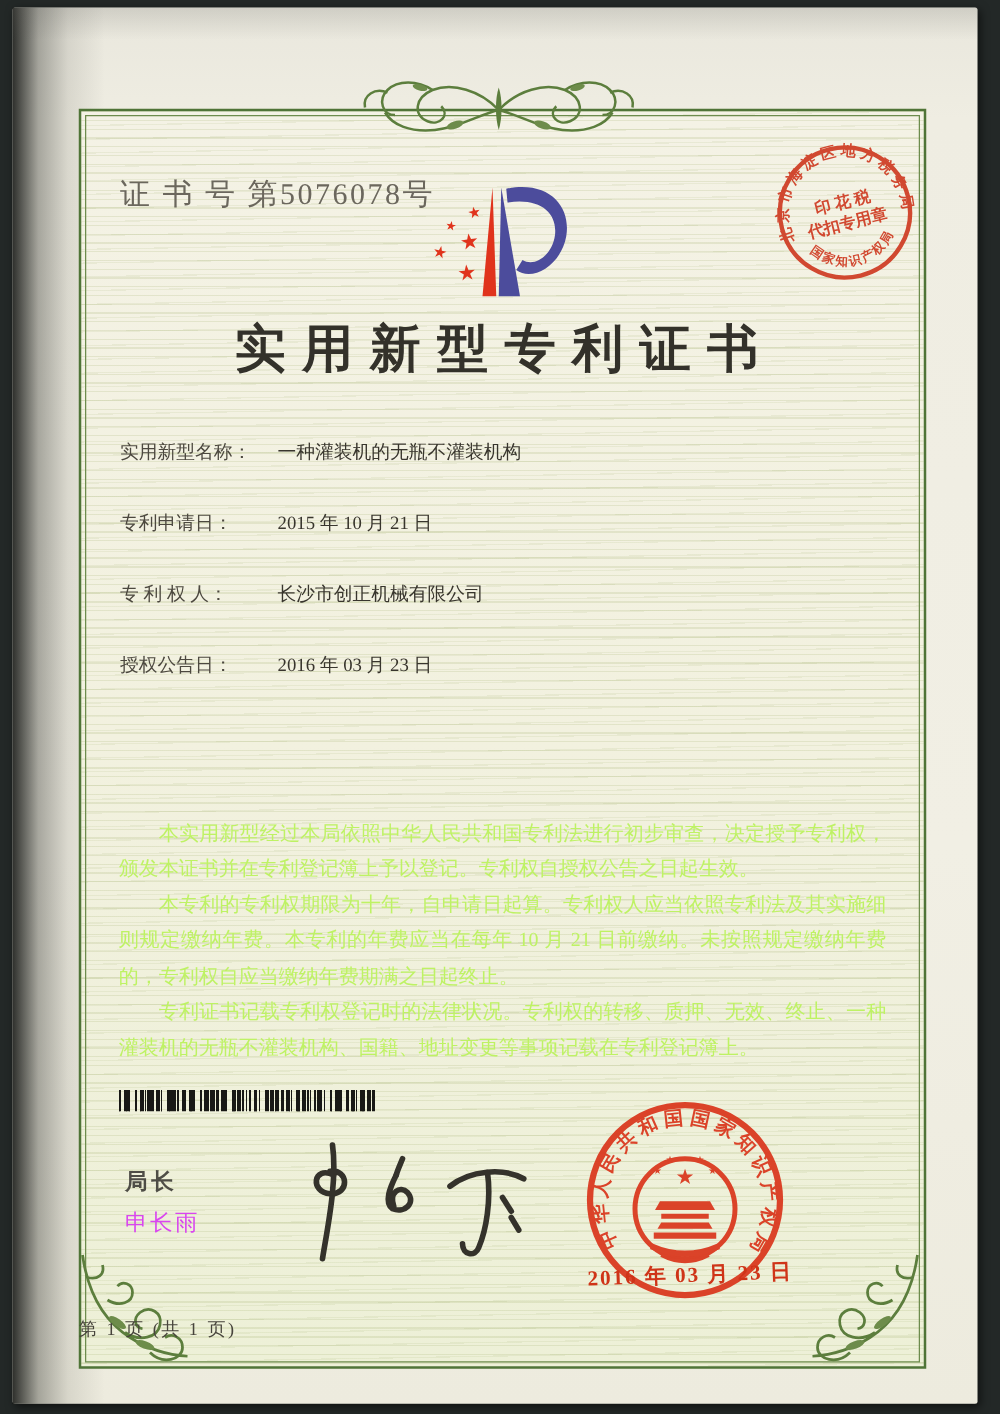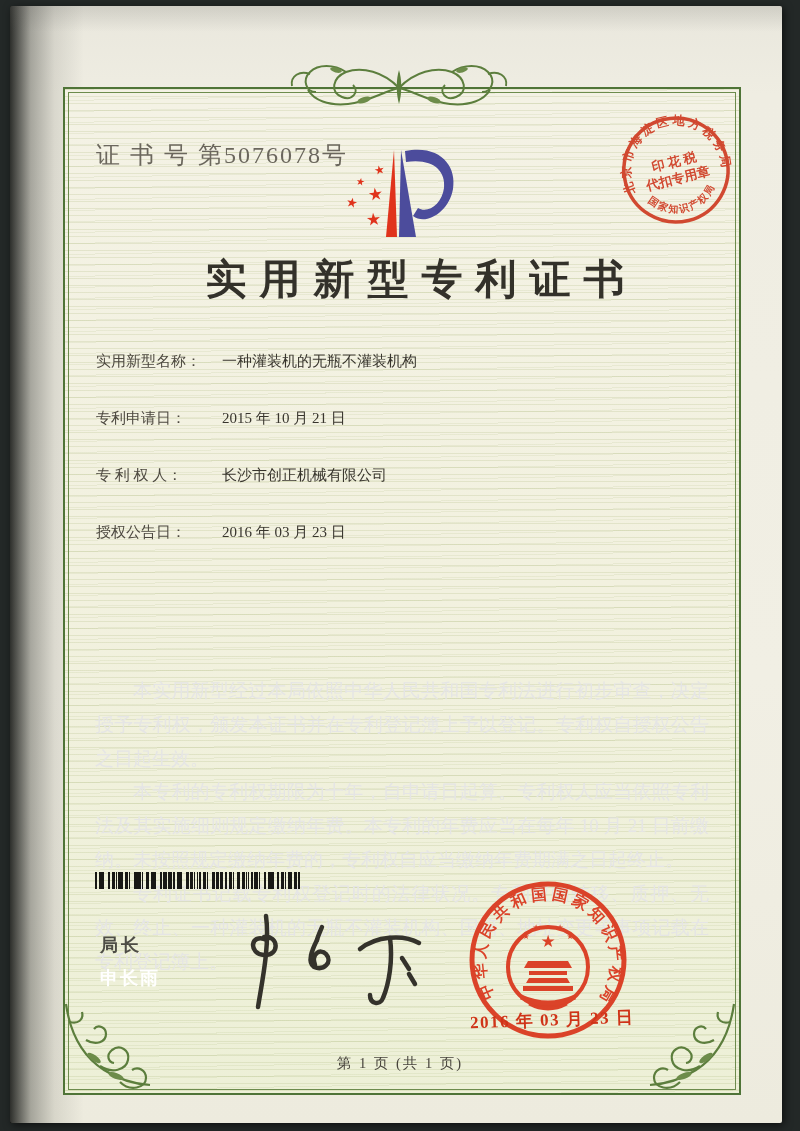--- a/index.html
+++ b/index.html
@@ -40,63 +40,63 @@
   .orn-top{left:284px;top:62px;width:230px;height:52px;}
   .orn-corner-right{left:646px;top:1000px;width:92px;height:92px;}
   .orn-corner-left{left:62px;top:1000px;width:92px;height:92px;transform:scaleX(-1);}
   
   .cert-no{
     position:absolute;left:96px;top:139px;font-size:24px;color:#6b675d;
     letter-spacing:2px;
   }
   .title{
     position:absolute;left:63px;top:252px;width:674px;text-align:center;
-    font-size:41px;font-weight:700;color:#33312a;letter-spacing:13px;padding-left:7px;box-sizing:border-box;margin-left:18px;
+    font-size:41px;font-weight:700;color:#33312a;letter-spacing:13px;padding-left:7px;box-sizing:border-box;
   }
   .fields{position:absolute;left:96px;top:352px;width:600px;}
   .field-row{height:57px;font-size:15px;color:#403c33;white-space:nowrap;}
   .field-label{display:inline-block;width:126px;color:#4c483f;}
   .field-value{color:#38352d;}
   .paragraphs{
-    position:absolute;left:95px;top:674px;width:614px;
-    font-size:19px;line-height:1.78;color:#e5e5e5;text-align:justify;
+    position:absolute;left:95px;top:654px;width:614px;
+    font-size:16px;line-height:1.78;color:#bef264;text-align:justify;
   }
   .paragraphs p{margin:0;text-indent:2em;}
   
   .barcode{
     position:absolute;left:95px;top:872px;width:208px;height:17px;
     background-image:
       repeating-linear-gradient(90deg,#181815 0 2px,rgba(0,0,0,0) 2px 4px,#181815 4px 7px,rgba(0,0,0,0) 7px 8px,#181815 8px 9px,rgba(0,0,0,0) 9px 13px),
       repeating-linear-gradient(90deg,#181815 0 1px,rgba(0,0,0,0) 1px 6px,#181815 6px 9px,rgba(0,0,0,0) 9px 17px);
   }
   
   .issuer-post{
     position:absolute;left:100px;top:933px;font-size:18px;font-weight:700;color:#4e4d46;
     font-family:"Liberation Sans","DejaVu Sans",sans-serif;letter-spacing:3px;
   }
   .issuer-name{
-    position:absolute;left:100px;top:966px;font-size:18px;font-weight:700;color:#ffffff;
+    position:absolute;left:100px;top:966px;font-size:18px;font-weight:400;color:#d946ef;
     font-family:"Liberation Sans","DejaVu Sans",sans-serif;letter-spacing:2px;
   }
   .signature{position:absolute;left:212px;top:910px;width:240px;height:105px;}
   
   .tax-stamp{position:absolute;left:616px;top:110px;width:120px;height:120px;transform:rotate(-14deg);opacity:.92;}
   .tax-stamp text{fill:#cf3b22;font-weight:700;}
   .office-seal{position:absolute;left:463px;top:875px;width:170px;height:170px;opacity:.95;}
   .office-seal text{fill:#da3a20;font-weight:700;}
   .seal-date{
     position:absolute;left:470px;top:1008px;width:190px;font-size:17px;color:#cf3418;
     letter-spacing:1.5px;transform:rotate(-2deg);font-weight:600;white-space:nowrap;
   }
   
   .logo{position:absolute;left:330px;top:142px;width:150px;height:118px;}
   .logo .star{position:absolute;color:#e0331c;line-height:1;font-family:"DejaVu Sans",sans-serif;}
   
   .footer-page{
-    position:absolute;left:63px;top:1054px;width:674px;text-align:center;
+    position:absolute;left:63px;top:1054px;width:674px;
     font-size:14.5px;color:#47443c;letter-spacing:2px;
   }
 </style>
 </head>
 <body>
 
 <div class="paper">
   <div class="spine-shadow"></div>
   <div class="top-shade"></div>
 </div>

